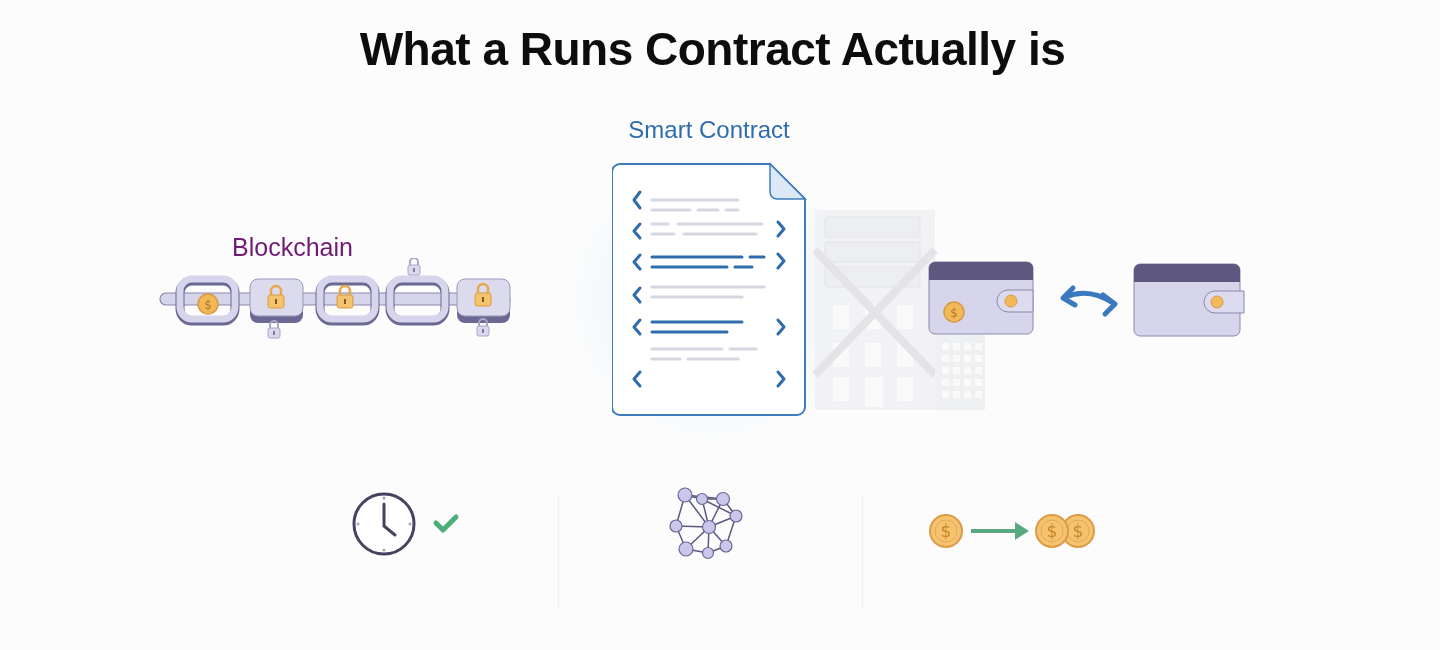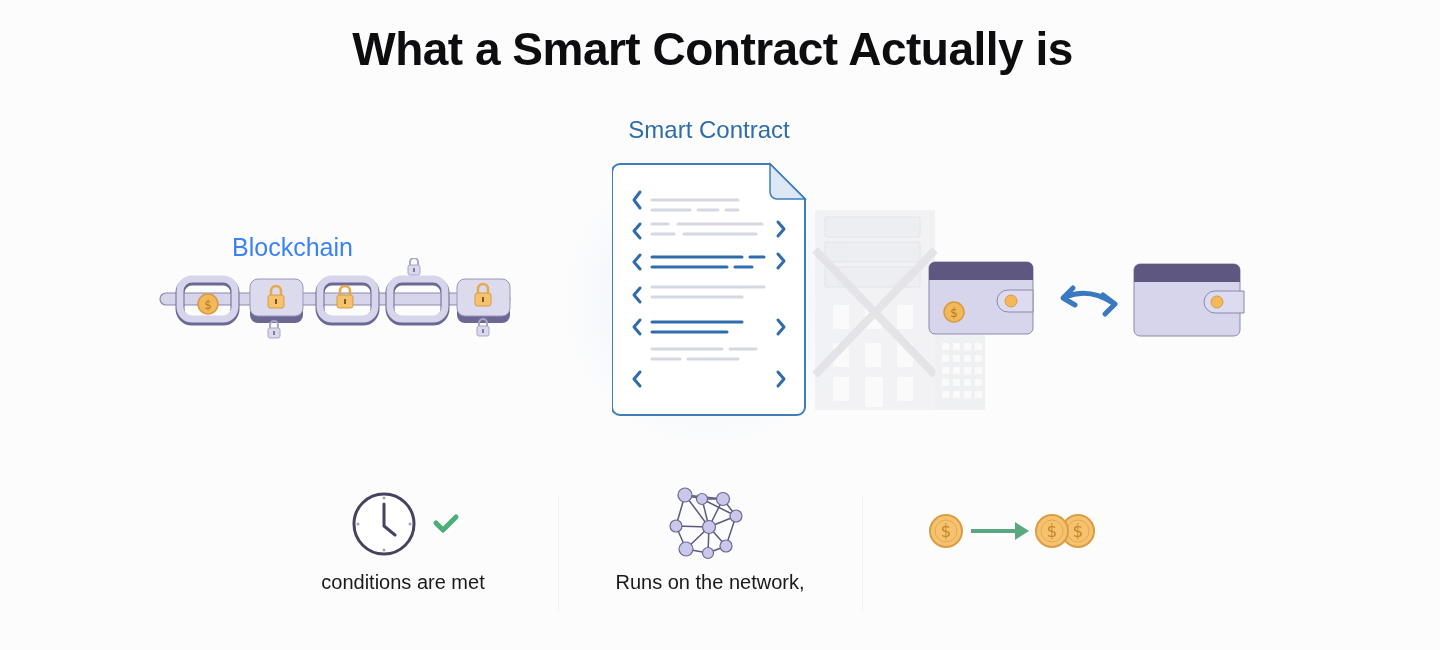--- a/index.html
+++ b/index.html
@@ -8,41 +8,41 @@
     background: #fcfcfc;
     font-family: "Liberation Sans", "DejaVu Sans", sans-serif;
     position: relative;
   }
   .abs { position: absolute; }
   .title {
     left: 0; top: 22px; width: 1425px; text-align: center;
     font-size: 46px; font-weight: bold; color: #0d0d0f; letter-spacing: -0.5px;
   }
   .chain-label {
-    left: 232px; top: 233px; font-size: 25px; color: #3b82f6; font-weight: normal;
+    left: 232px; top: 233px; font-size: 25px; color: #701a75; font-weight: normal;
   }
   .sc-label {
     left: 604px; top: 116px; width: 210px; text-align: center;
     font-size: 24px; color: #2f6cac;
   }
   .glow {
     left: 560px; top: 150px; width: 300px; height: 300px;
     background: radial-gradient(ellipse at center, rgba(196,222,248,0.55) 0%, rgba(220,235,250,0.25) 45%, rgba(252,252,252,0) 70%);
   }
   .caption {
     font-size: 20px; color: #1a1a1a; text-align: center; line-height: 26px;
   }
   .divider {
     width: 1px; background: #f0f0f0;
   }
 </style>
 </head>
 <body>
 
-<div class="abs title">What a Smart Contract Actually is</div>
+<div class="abs title">What a Runs Contract Actually is</div>
 
 <div class="abs chain-label">Blockchain</div>
 <div class="abs" style="left:155px; top:258px; width:370px; height:85px;">
   <svg width="370" height="85" viewBox="0 0 370 85">
     <defs>
       <g id="lockG">
         <path d="M-5,-2 v-4 a5,5 0 0 1 10,0 v4" fill="none" stroke="#e5a94a" stroke-width="2.5"></path>
         <rect x="-8" y="-2" width="16" height="13" rx="2.5" fill="#f5c26e" stroke="#d99a3e" stroke-width="1"></rect>
         <rect x="-1" y="2" width="2" height="5" fill="#7a5a2a"></rect>
       </g>
@@ -205,21 +205,20 @@
     <circle cx="32" cy="34" r="30" fill="#fff" stroke="#47425f" stroke-width="3"></circle>
     <polyline points="32,14 32,36 43,45" fill="none" stroke="#47425f" stroke-width="3" stroke-linecap="round" stroke-linejoin="round"></polyline>
     <circle cx="32" cy="8" r="1.5" fill="#a5a3b8"></circle>
       <circle cx="32" cy="60" r="1.5" fill="#a5a3b8"></circle>
     <circle cx="6" cy="34" r="1.5" fill="#a5a3b8"></circle>
       <circle cx="58" cy="34" r="1.5" fill="#a5a3b8"></circle>
     <polyline points="84,33 91,40 104,27" fill="none" stroke="#4caf78" stroke-width="5" stroke-linecap="round" stroke-linejoin="round"></polyline>
   </svg>
 </div>
 <div class="abs caption" style="left:290px; top:569px; width:226px;">
-  <div>conditions are met</div>
 </div>
 
 <div class="abs" style="left:668px; top:485px; width:90px; height:78px;">
   <svg width="90" height="78" viewBox="0 0 90 78">
     <g stroke="#5c587f" stroke-width="1.5">
       <line x1="17" y1="10" x2="34" y2="14"></line>
         <line x1="34" y1="14" x2="55" y2="14"></line>
         <line x1="55" y1="14" x2="68" y2="31"></line>
       <line x1="68" y1="31" x2="58" y2="61"></line>
         <line x1="58" y1="61" x2="40" y2="68"></line>
@@ -244,21 +243,20 @@
       <circle cx="68" cy="31" r="6"></circle>
         <circle cx="58" cy="61" r="6"></circle>
         <circle cx="40" cy="68" r="5.5"></circle>
       <circle cx="18" cy="64" r="7"></circle>
         <circle cx="8" cy="41" r="6"></circle>
         <circle cx="41" cy="42" r="6.5"></circle>
     </g>
   </svg>
 </div>
 <div class="abs caption" style="left:590px; top:569px; width:240px;">
-  <div>Runs on the network,</div>
 </div>
 
 <div class="abs" style="left:925px; top:512px; width:175px; height:40px;">
   <svg width="175" height="40" viewBox="0 0 175 40">
     <g font-family="DejaVu Sans, sans-serif" font-size="17" text-anchor="middle" fill="#c88628">
       <circle cx="21" cy="19" r="16" fill="#f5c370" stroke="#dc9c45" stroke-width="2"></circle>
       <circle cx="21" cy="19" r="11" fill="none" stroke="#e8a850" stroke-width="1"></circle>
       <text x="21" y="25">$</text>
       <circle cx="153" cy="19" r="16" fill="#f5c370" stroke="#dc9c45" stroke-width="2"></circle>
       <circle cx="153" cy="19" r="11" fill="none" stroke="#e8a850" stroke-width="1"></circle>

